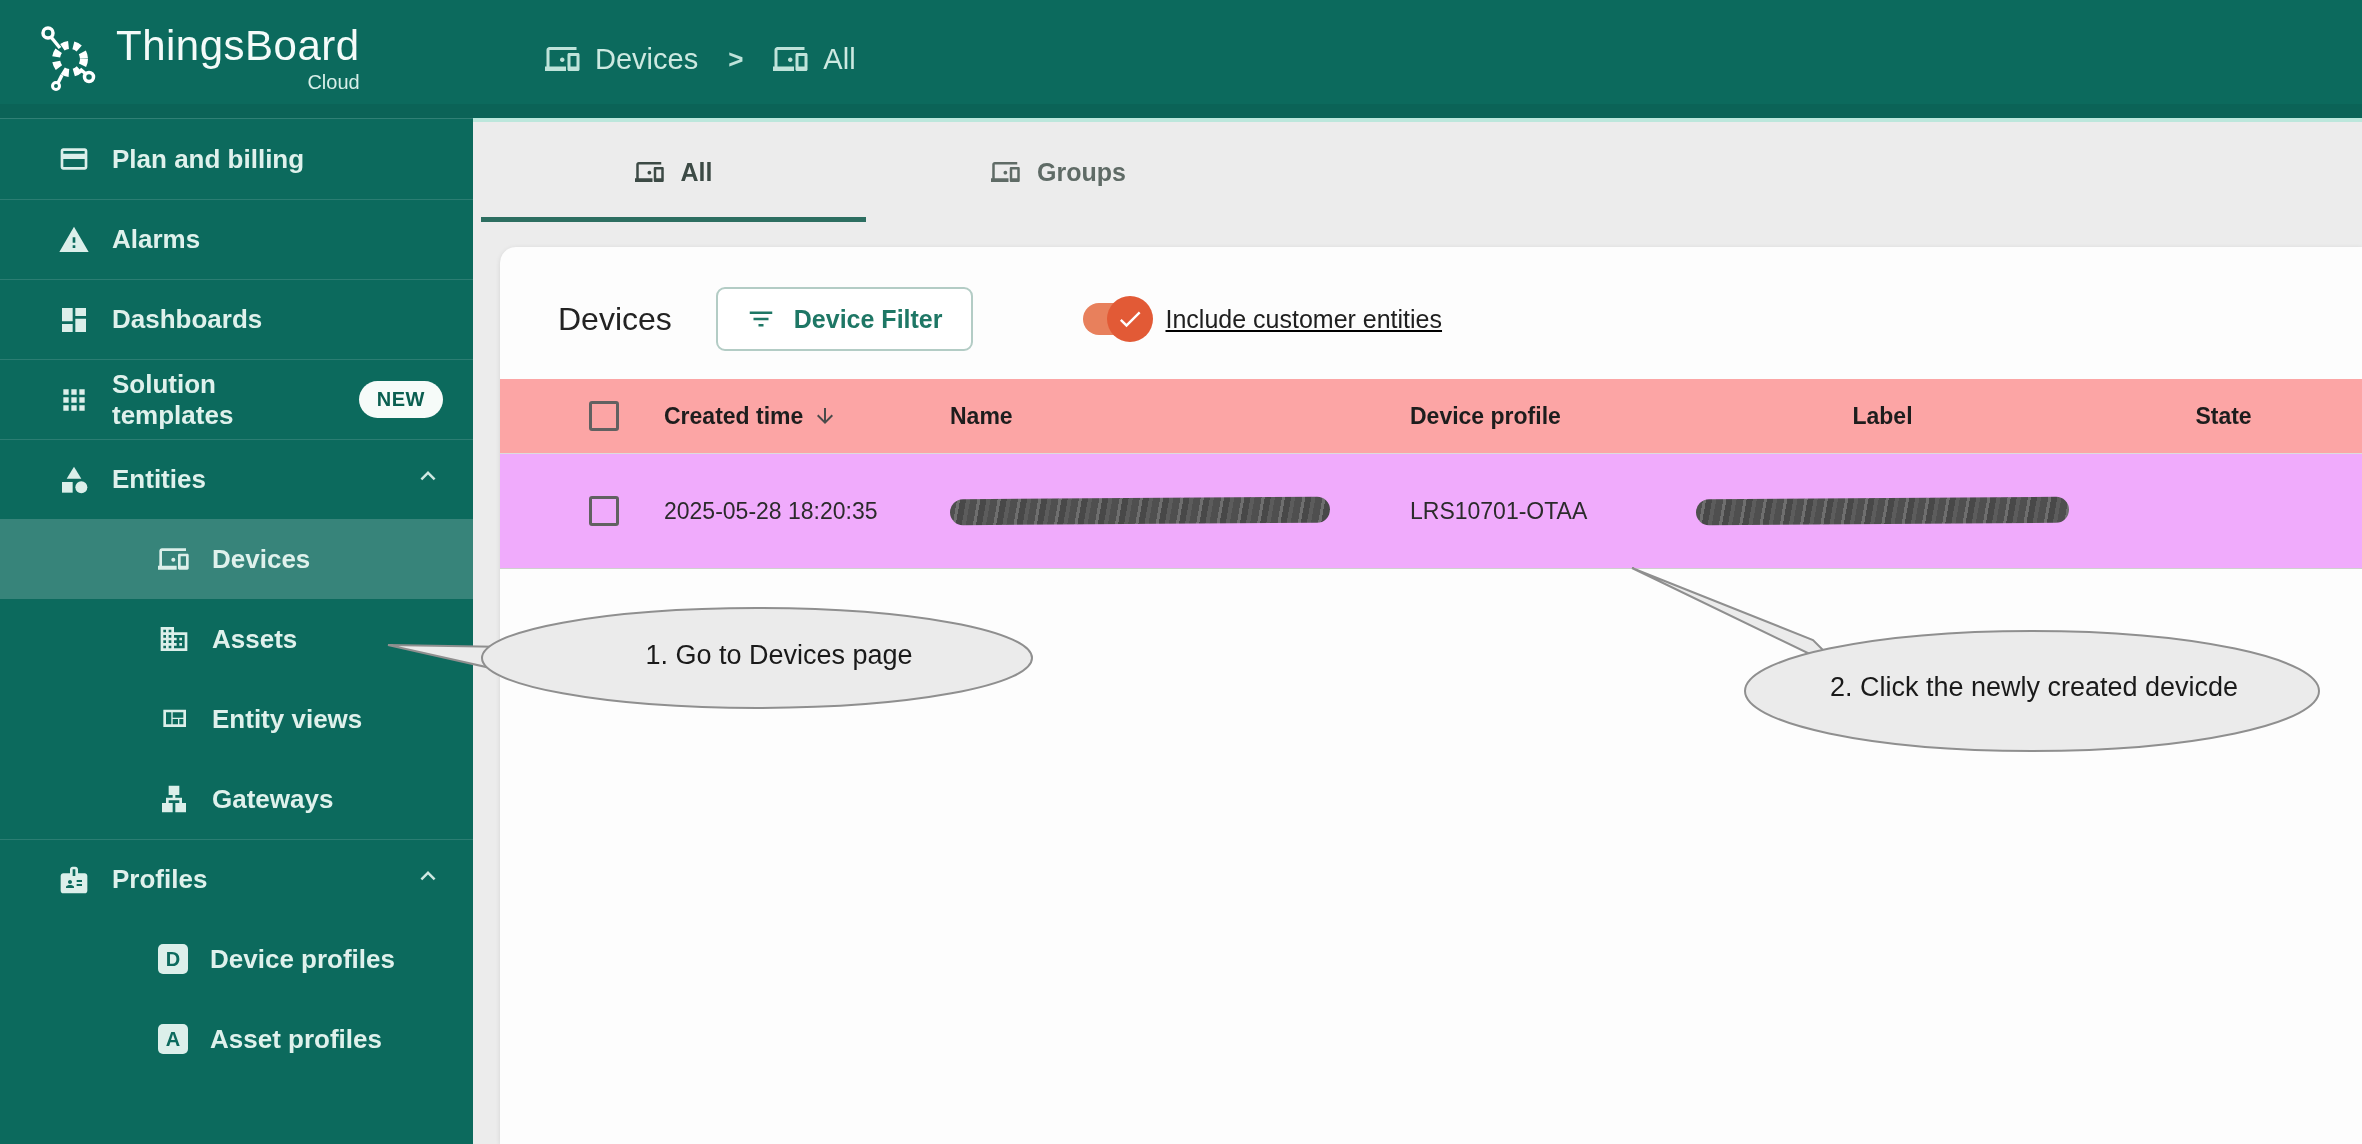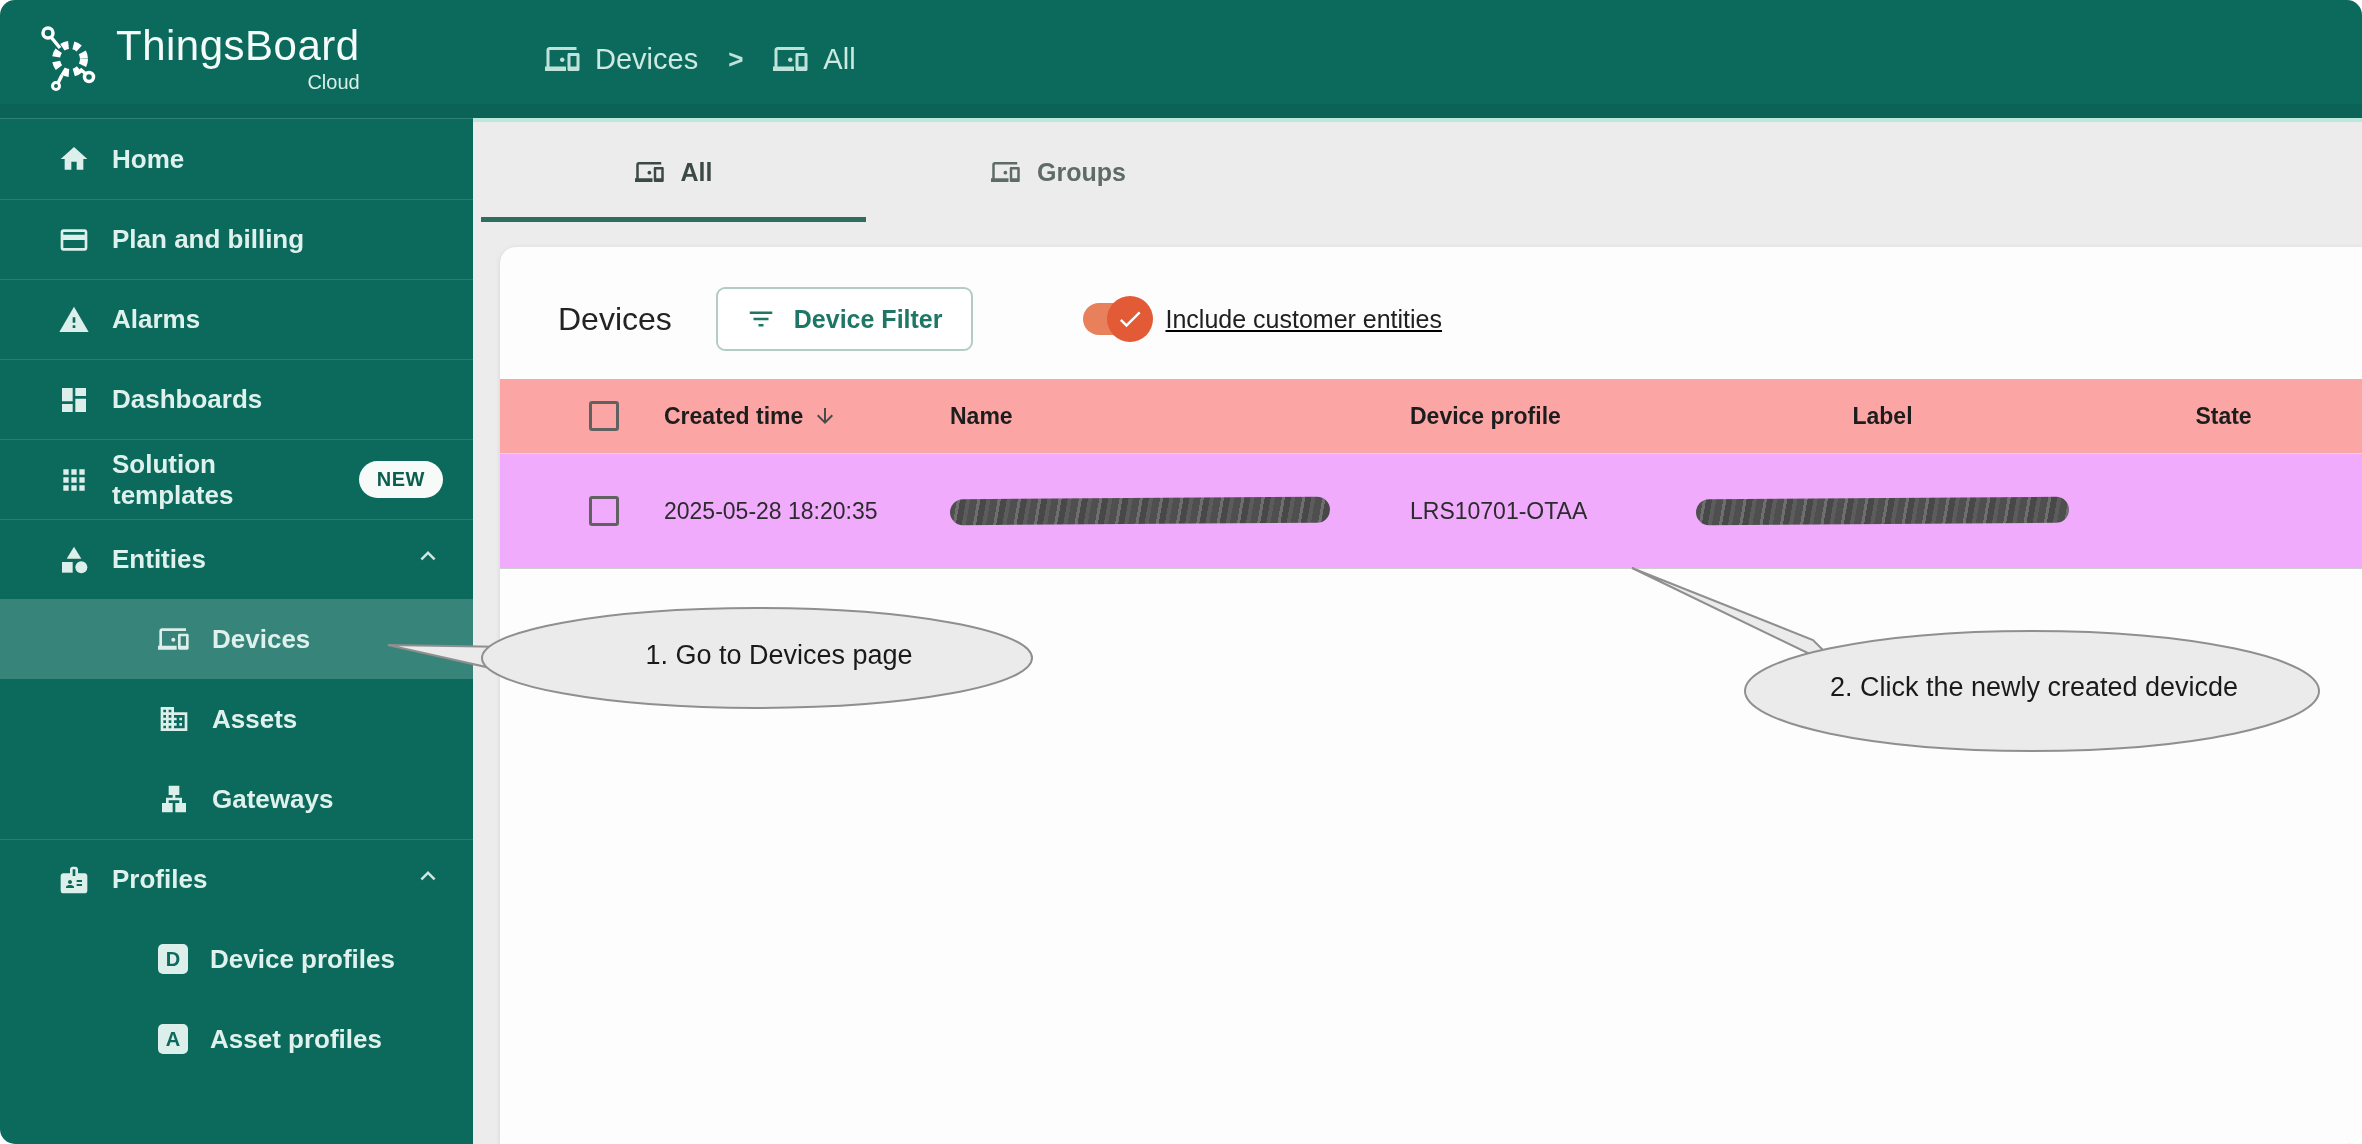--- a/index.html
+++ b/index.html
@@ -1,18 +1,18 @@
 <!DOCTYPE html>
 <html><head>
 <meta charset="utf-8">
 <style>
   * { margin:0; padding:0; box-sizing:border-box; }
   html,body { width:2362px; height:1144px; }
   body { font-family:"Liberation Sans", sans-serif; background:#fff; }
-  .page { position:relative; width:2362px; height:1144px; overflow:hidden; display:flex; flex-direction:column;border-radius:15px; }
+  .page { position:relative; width:2362px; height:1144px; overflow:hidden; display:flex; flex-direction:column; }
 
   
   .header { height:118px; background:#0C6A5D; display:flex; align-items:center; flex:0 0 auto;
             box-shadow:inset 0 -14px 0 rgba(0,0,0,0.06); }
   .brand { width:473px; display:flex; align-items:center; padding-left:36px; gap:14px; }
   .brand-text { display:flex; flex-direction:column; align-items:flex-end; }
   .brand-name { color:#F4FBF9; font-size:42px; font-weight:500; letter-spacing:0.5px; line-height:1.05; }
   .brand-sub { color:#D8EFE9; font-size:20px; font-weight:400; margin-top:2px; }
   .breadcrumb { display:flex; align-items:center; padding-left:72px; gap:16px; color:#CDE9E1; }
   .crumb { display:flex; align-items:center; gap:14px; font-size:29px; font-weight:500; cursor:pointer; }
@@ -125,26 +125,20 @@
         <span>All</span>
       </span>
     </div>
   </div>
 
   <div class="body-wrap">
 
     <div class="sidebar">
       <div class="nav-item top">
         <svg viewBox="0 0 24 24">
-            <path d="M10 20v-6h4v6h5v-8h3L12 3 2 12h3v8z"></path>
-          </svg>
-        <span>Home</span>
-      </div>
-      <div class="nav-item top">
-        <svg viewBox="0 0 24 24">
             <path d="M20 4H4c-1.1 0-2 .9-2 2v12c0 1.1.9 2 2 2h16c1.1 0 2-.9 2-2V6c0-1.1-.9-2-2-2zm0 14H4v-6h16v6zm0-10H4V6h16v2z"></path>
           </svg>
         <span>Plan and billing</span>
       </div>
       <div class="nav-item top">
         <svg viewBox="0 0 24 24">
             <path d="M1 21h22L12 2 1 21zm12-3h-2v-2h2v2zm0-4h-2v-4h2v4z"></path>
           </svg>
         <span>Alarms</span>
       </div>
@@ -178,20 +172,26 @@
         <svg viewBox="0 0 24 24">
             <path d="M3 6h18V4H3c-1.1 0-2 .9-2 2v11H0v3h14v-3H3V6zm19 2h-6c-.55 0-1 .45-1 1v10c0 .55.45 1 1 1h6c.55 0 1-.45 1-1V9c0-.55-.45-1-1-1zm-1 9h-4v-7h4v7zm-9.5-6c-.83 0-1.5.67-1.5 1.5s.67 1.5 1.5 1.5 1.5-.67 1.5-1.5-.67-1.5-1.5-1.5z"></path>
           </svg>
         <span>Devices</span>
       </div>
       <div class="nav-item sub">
         <svg viewBox="0 0 24 24">
             <path d="M12 7V3H2v18h20V7H12zM6 19H4v-2h2v2zm0-4H4v-2h2v2zm0-4H4V9h2v2zm0-4H4V5h2v2zm4 12H8v-2h2v2zm0-4H8v-2h2v2zm0-4H8V9h2v2zm0-4H8V5h2v2zm10 12h-8v-2h2v-2h-2v-2h2v-2h-2V9h8v10zm-2-8h-2v2h2v-2zm0 4h-2v2h2v-2z"></path>
           </svg>
         <span>Assets</span>
+      </div>
+      <div class="nav-item sub">
+        <svg viewBox="0 0 24 24">
+            <path d="M4 5v13h17V5H4zm6 11H6V7h4v9zm5 0h-4v-4h4v4zm4 0h-3v-4h3v4zm0-5h-8V7h8v4z"></path>
+          </svg>
+        <span>Entity views</span>
       </div>
       <div class="nav-item sub">
         <svg viewBox="0 0 24 24">
             <path d="M13 22h8v-7h-3v-4h-5V9h3V2H8v7h3v2H6v4H3v7h8v-7H8v-2h8v2h-3v7z"></path>
           </svg>
         <span>Gateways</span>
       </div>
       <div class="nav-item top">
         <svg viewBox="0 0 24 24">
             <path d="M20 7h-5V4c0-1.1-.9-2-2-2h-2c-1.1 0-2 .9-2 2v3H4c-1.1 0-2 .9-2 2v11c0 1.1.9 2 2 2h16c1.1 0 2-.9 2-2V9c0-1.1-.9-2-2-2zM9 12c.83 0 1.5.67 1.5 1.5S9.83 15 9 15s-1.5-.67-1.5-1.5S8.17 12 9 12zm3 6H6v-.75c0-1 2-1.5 3-1.5s3 .5 3 1.5V18zm1-9h-2V4h2v5zm5 7.5h-4V15h4v1.5zm0-3h-4V12h4v1.5z"></path>

